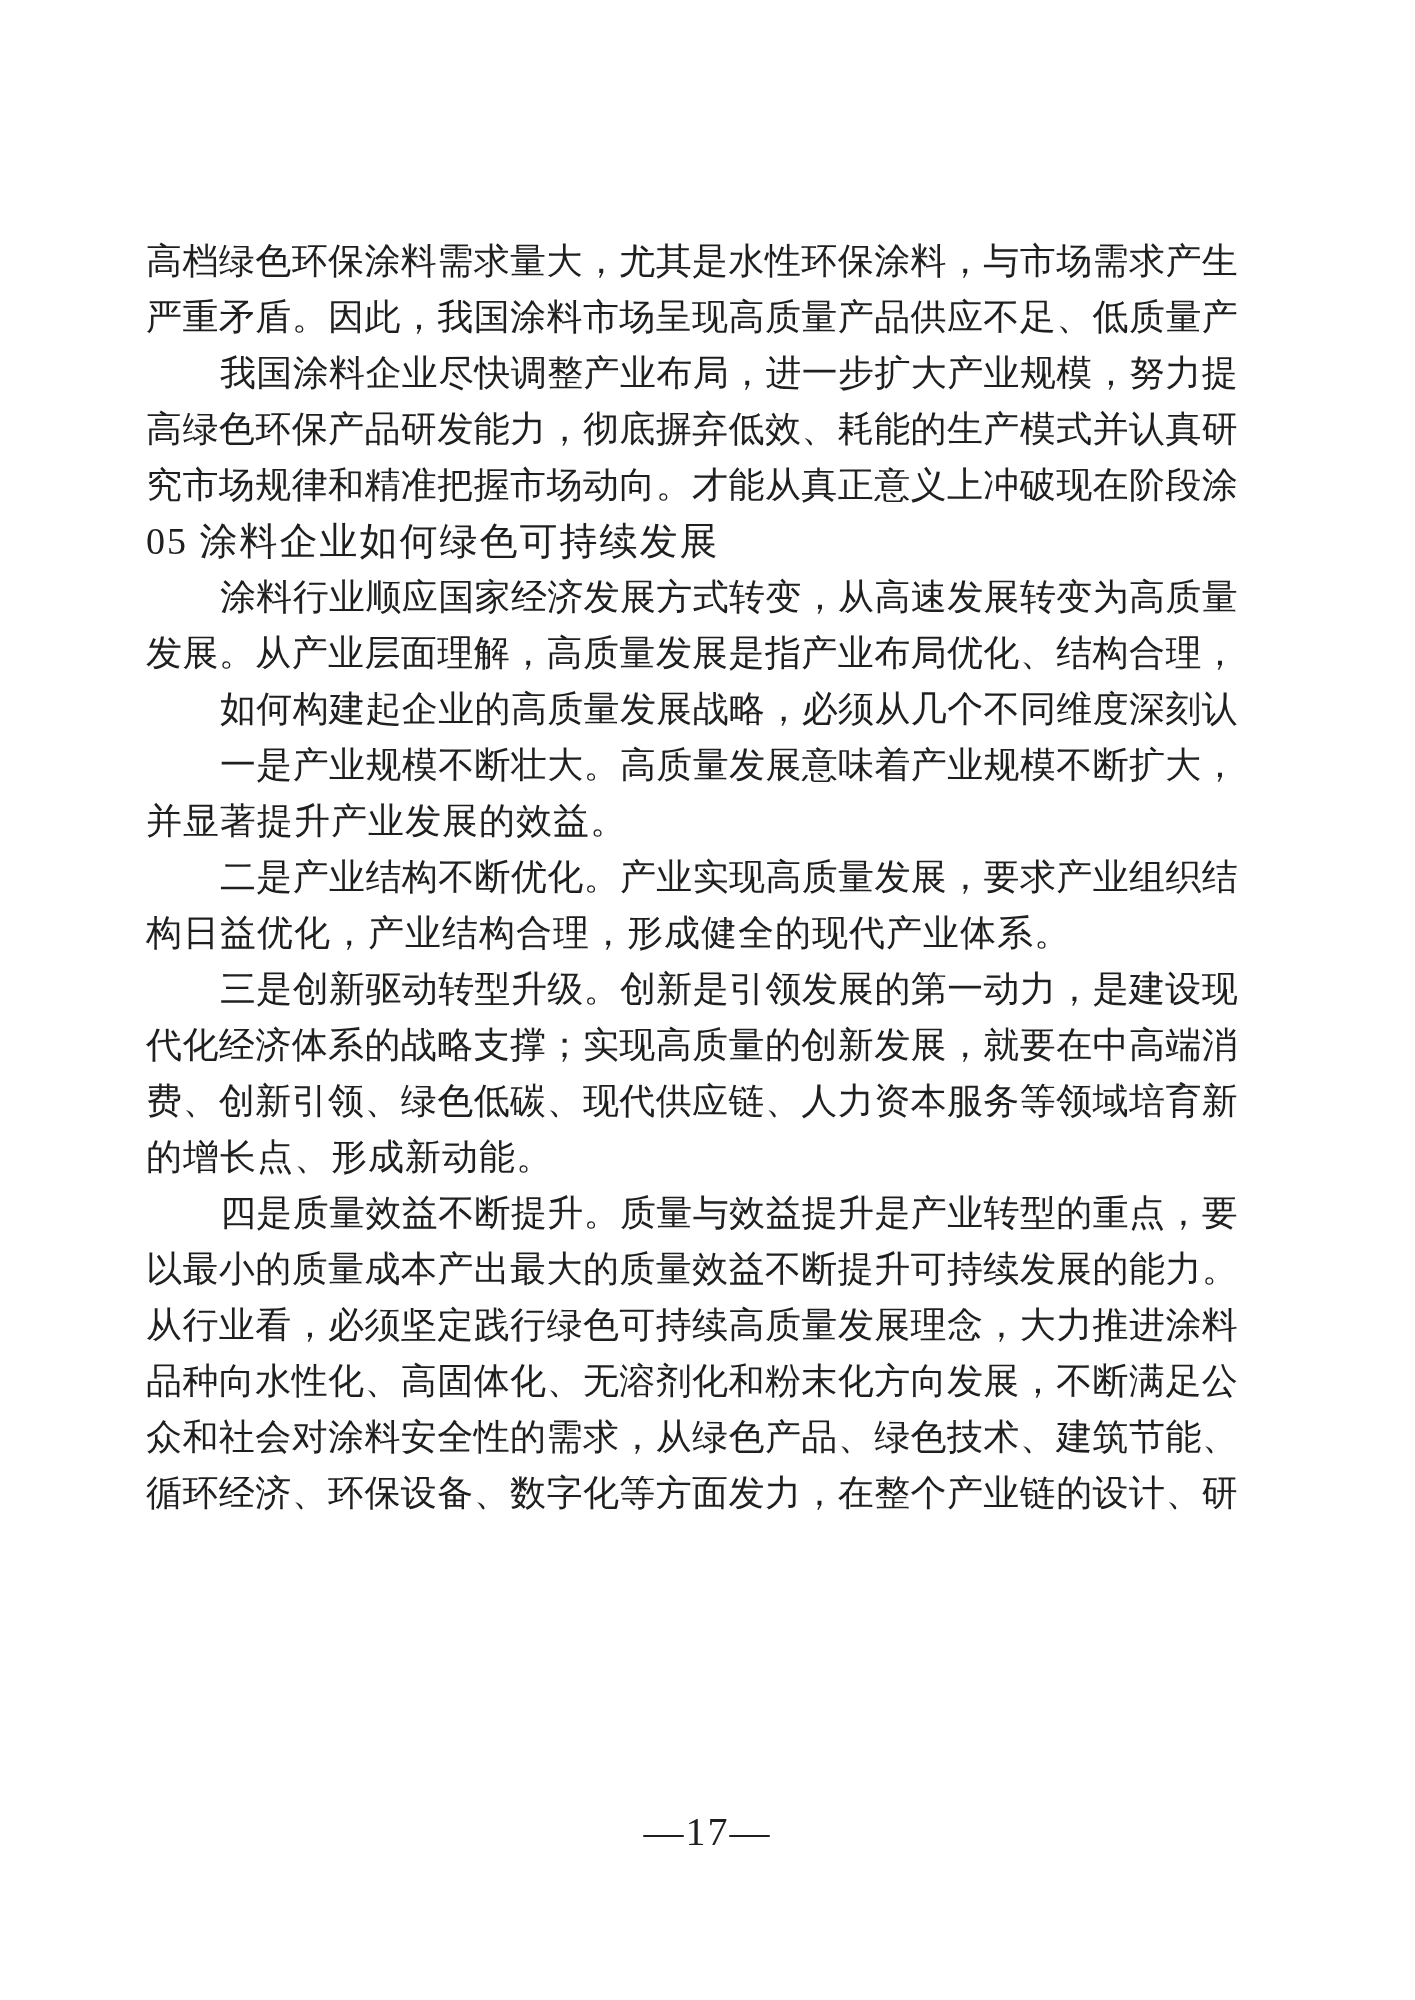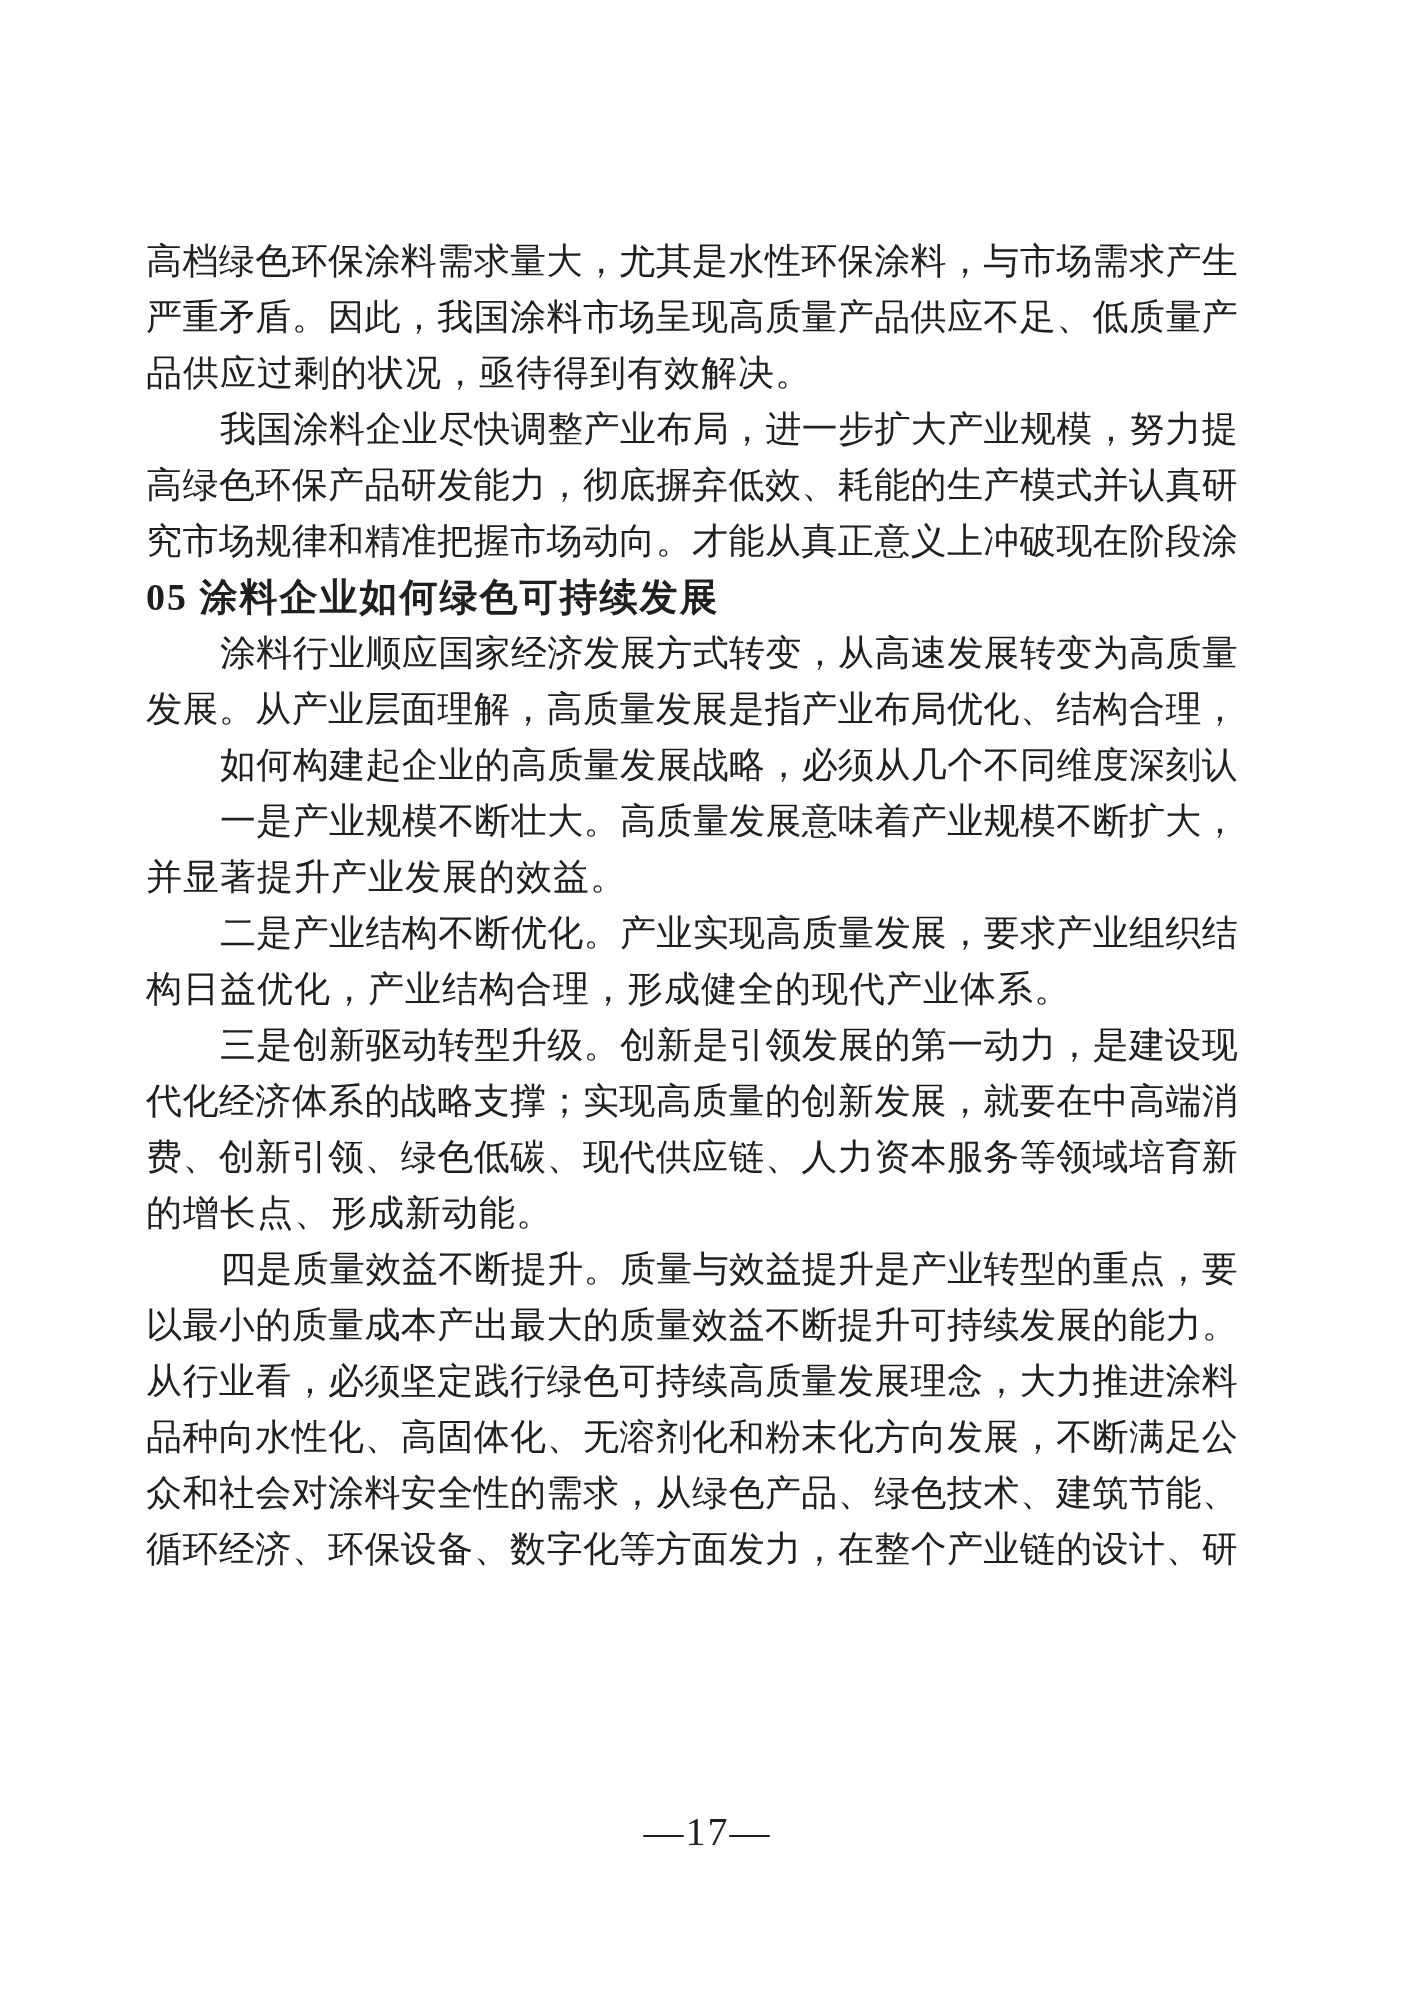--- a/index.html
+++ b/index.html
@@ -35,21 +35,21 @@
   .line.justify{
     display:flex;
     justify-content:space-between;
     align-items:baseline;
     letter-spacing:0;
   }
   .line.indent{
     padding-left:74px;
   }
   .line.heading{
-    font-weight:bold;
+    font-weight:normal;
     font-size:38px;
     letter-spacing:2px;
   }
   .ch{flex:0 0 auto;}
   .page-number{
     position:absolute;
     left:0;right:0;
     top:1808px;
     text-align:center;
     font-size:40px;
@@ -119,21 +119,20 @@
         <span class="ch">供</span>
         <span class="ch">应</span>
         <span class="ch">不</span>
         <span class="ch">足</span>
         <span class="ch">、</span>
         <span class="ch">低</span>
         <span class="ch">质</span>
         <span class="ch">量</span>
         <span class="ch">产</span>
       </div>
-      <div class="line">品供应过剩的状况，亟待得到有效解决。</div>
       <div class="line indent justify">
         <span class="ch">我</span>
         <span class="ch">国</span>
         <span class="ch">涂</span>
         <span class="ch">料</span>
         <span class="ch">企</span>
         <span class="ch">业</span>
         <span class="ch">尽</span>
         <span class="ch">快</span>
         <span class="ch">调</span>

